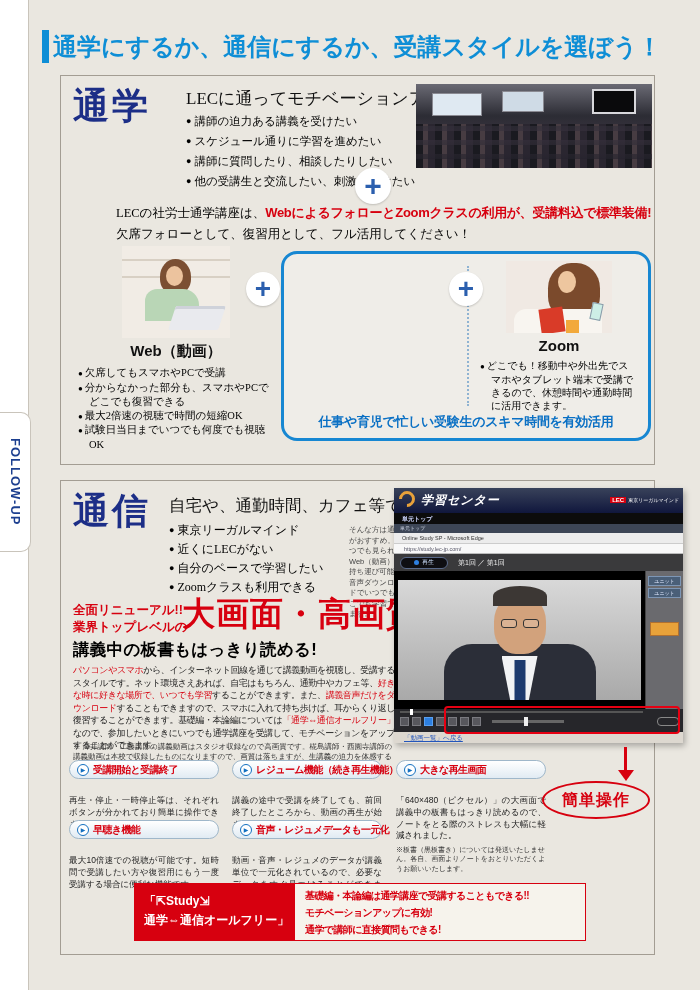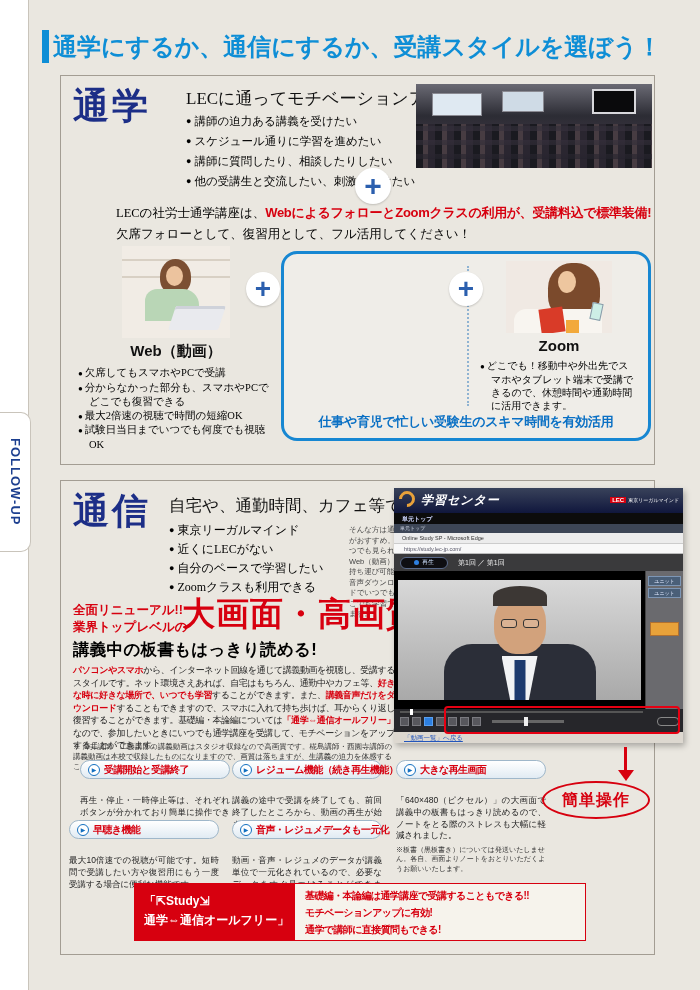--- a/index.html
+++ b/index.html
@@ -97,25 +97,25 @@
   .tsushin .sec-bullets { left:108px; top:40px; }
   .tsushin .sec-bullets li { font-size:12px; line-height:18px; }
   .side-note { position:absolute; left:288px; top:44px; width:57px; font-size:7.5px; line-height:10.5px; color:#444; }
 
   .sub-header { position:absolute; left:12px; top:94px; font-size:15px; font-weight:bold; letter-spacing:0.5px; }
   .renewal-left { position:absolute; left:12px; top:121px; color:#d7000f; font-weight:bold; font-size:12.5px; line-height:17px; white-space:nowrap; }
   .big-red { position:absolute; left:121px; top:111px; color:#d7000f; font-weight:bold; font-size:33px; letter-spacing:1px; white-space:nowrap; }
   .sub-title2 { position:absolute; left:12px; top:158px; font-size:16.5px; font-weight:bold; letter-spacing:0.3px; }
   .para { position:absolute; left:12px; top:183px; width:322px; margin:0; font-size:9px; letter-spacing:-0.5px;
           line-height:12.5px; text-align:justify; color:#222; }
-  .para .hl { color:#d7000f; font-weight:bold; }
+  .para .hl { color:#d7000f; font-weight:normal; }
   .note-txt { position:absolute; left:12px; top:261px; width:322px; margin:0; font-size:7.5px; line-height:9.8px; color:#333; }
 
   .feature { position:absolute; width:150px; }
-  .f0 { left:19px;  top:279px; } .f1 { left:171px; top:279px; } .f2 { left:335px; top:279px; }
+  .f0 { left:8px;  top:279px; } .f1 { left:171px; top:279px; } .f2 { left:335px; top:279px; }
   .f3 { left:8px;  top:339px; } .f4 { left:171px; top:339px; }
   .pill { display:flex; align-items:center; gap:4px; height:19px; padding:0 7px;
           border:1px solid #9fb7ca; border-radius:10px; background:linear-gradient(#ffffff,#e1ebf3); }
   .pill .picon { flex:0 0 auto; width:12px; height:12px; border-radius:50%; background:#fff; border:1.5px solid #1470c0;
                  color:#1470c0; font-size:6px; display:flex; align-items:center; justify-content:center; line-height:1; }
   .pill .plabel { color:#d7000f; font-weight:bold; font-size:10px; letter-spacing:-0.6px; white-space:nowrap; }
   .fbody { margin-top:16px; font-size:8.5px; line-height:11.8px; text-align:justify; color:#222; }
   .fnote { margin-top:3px; font-size:7px; line-height:9.2px; color:#333; }
 
   

